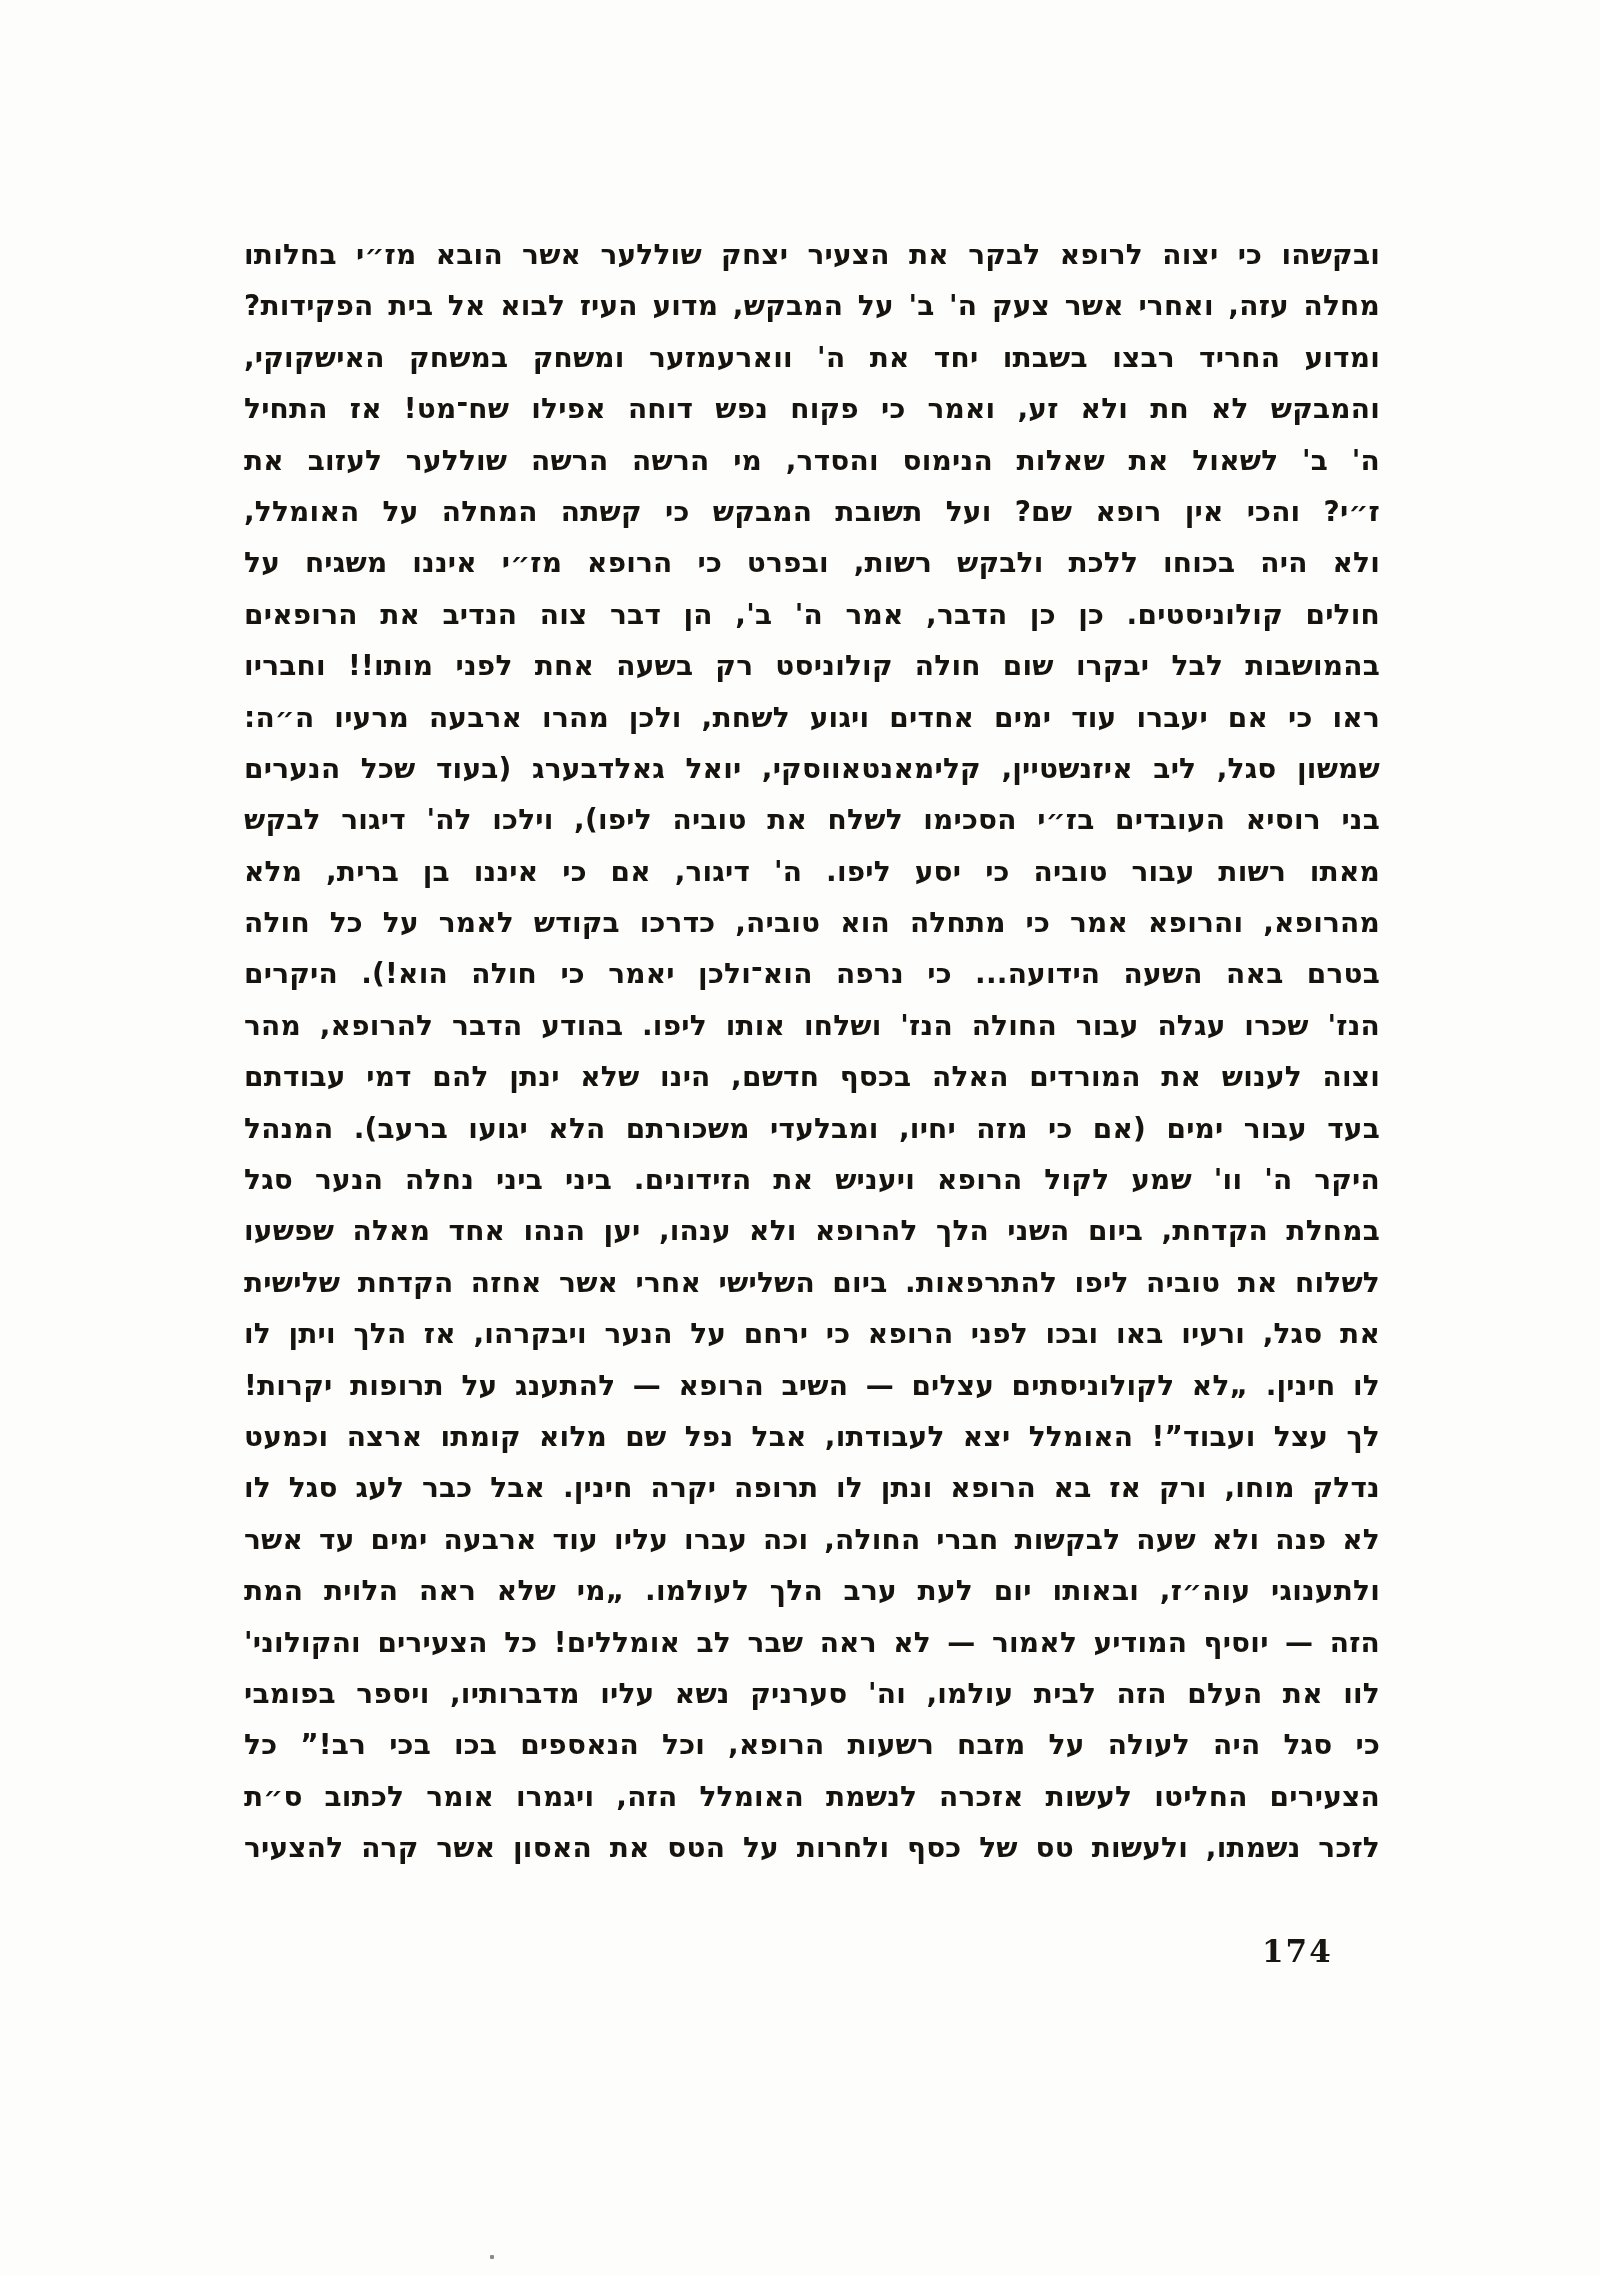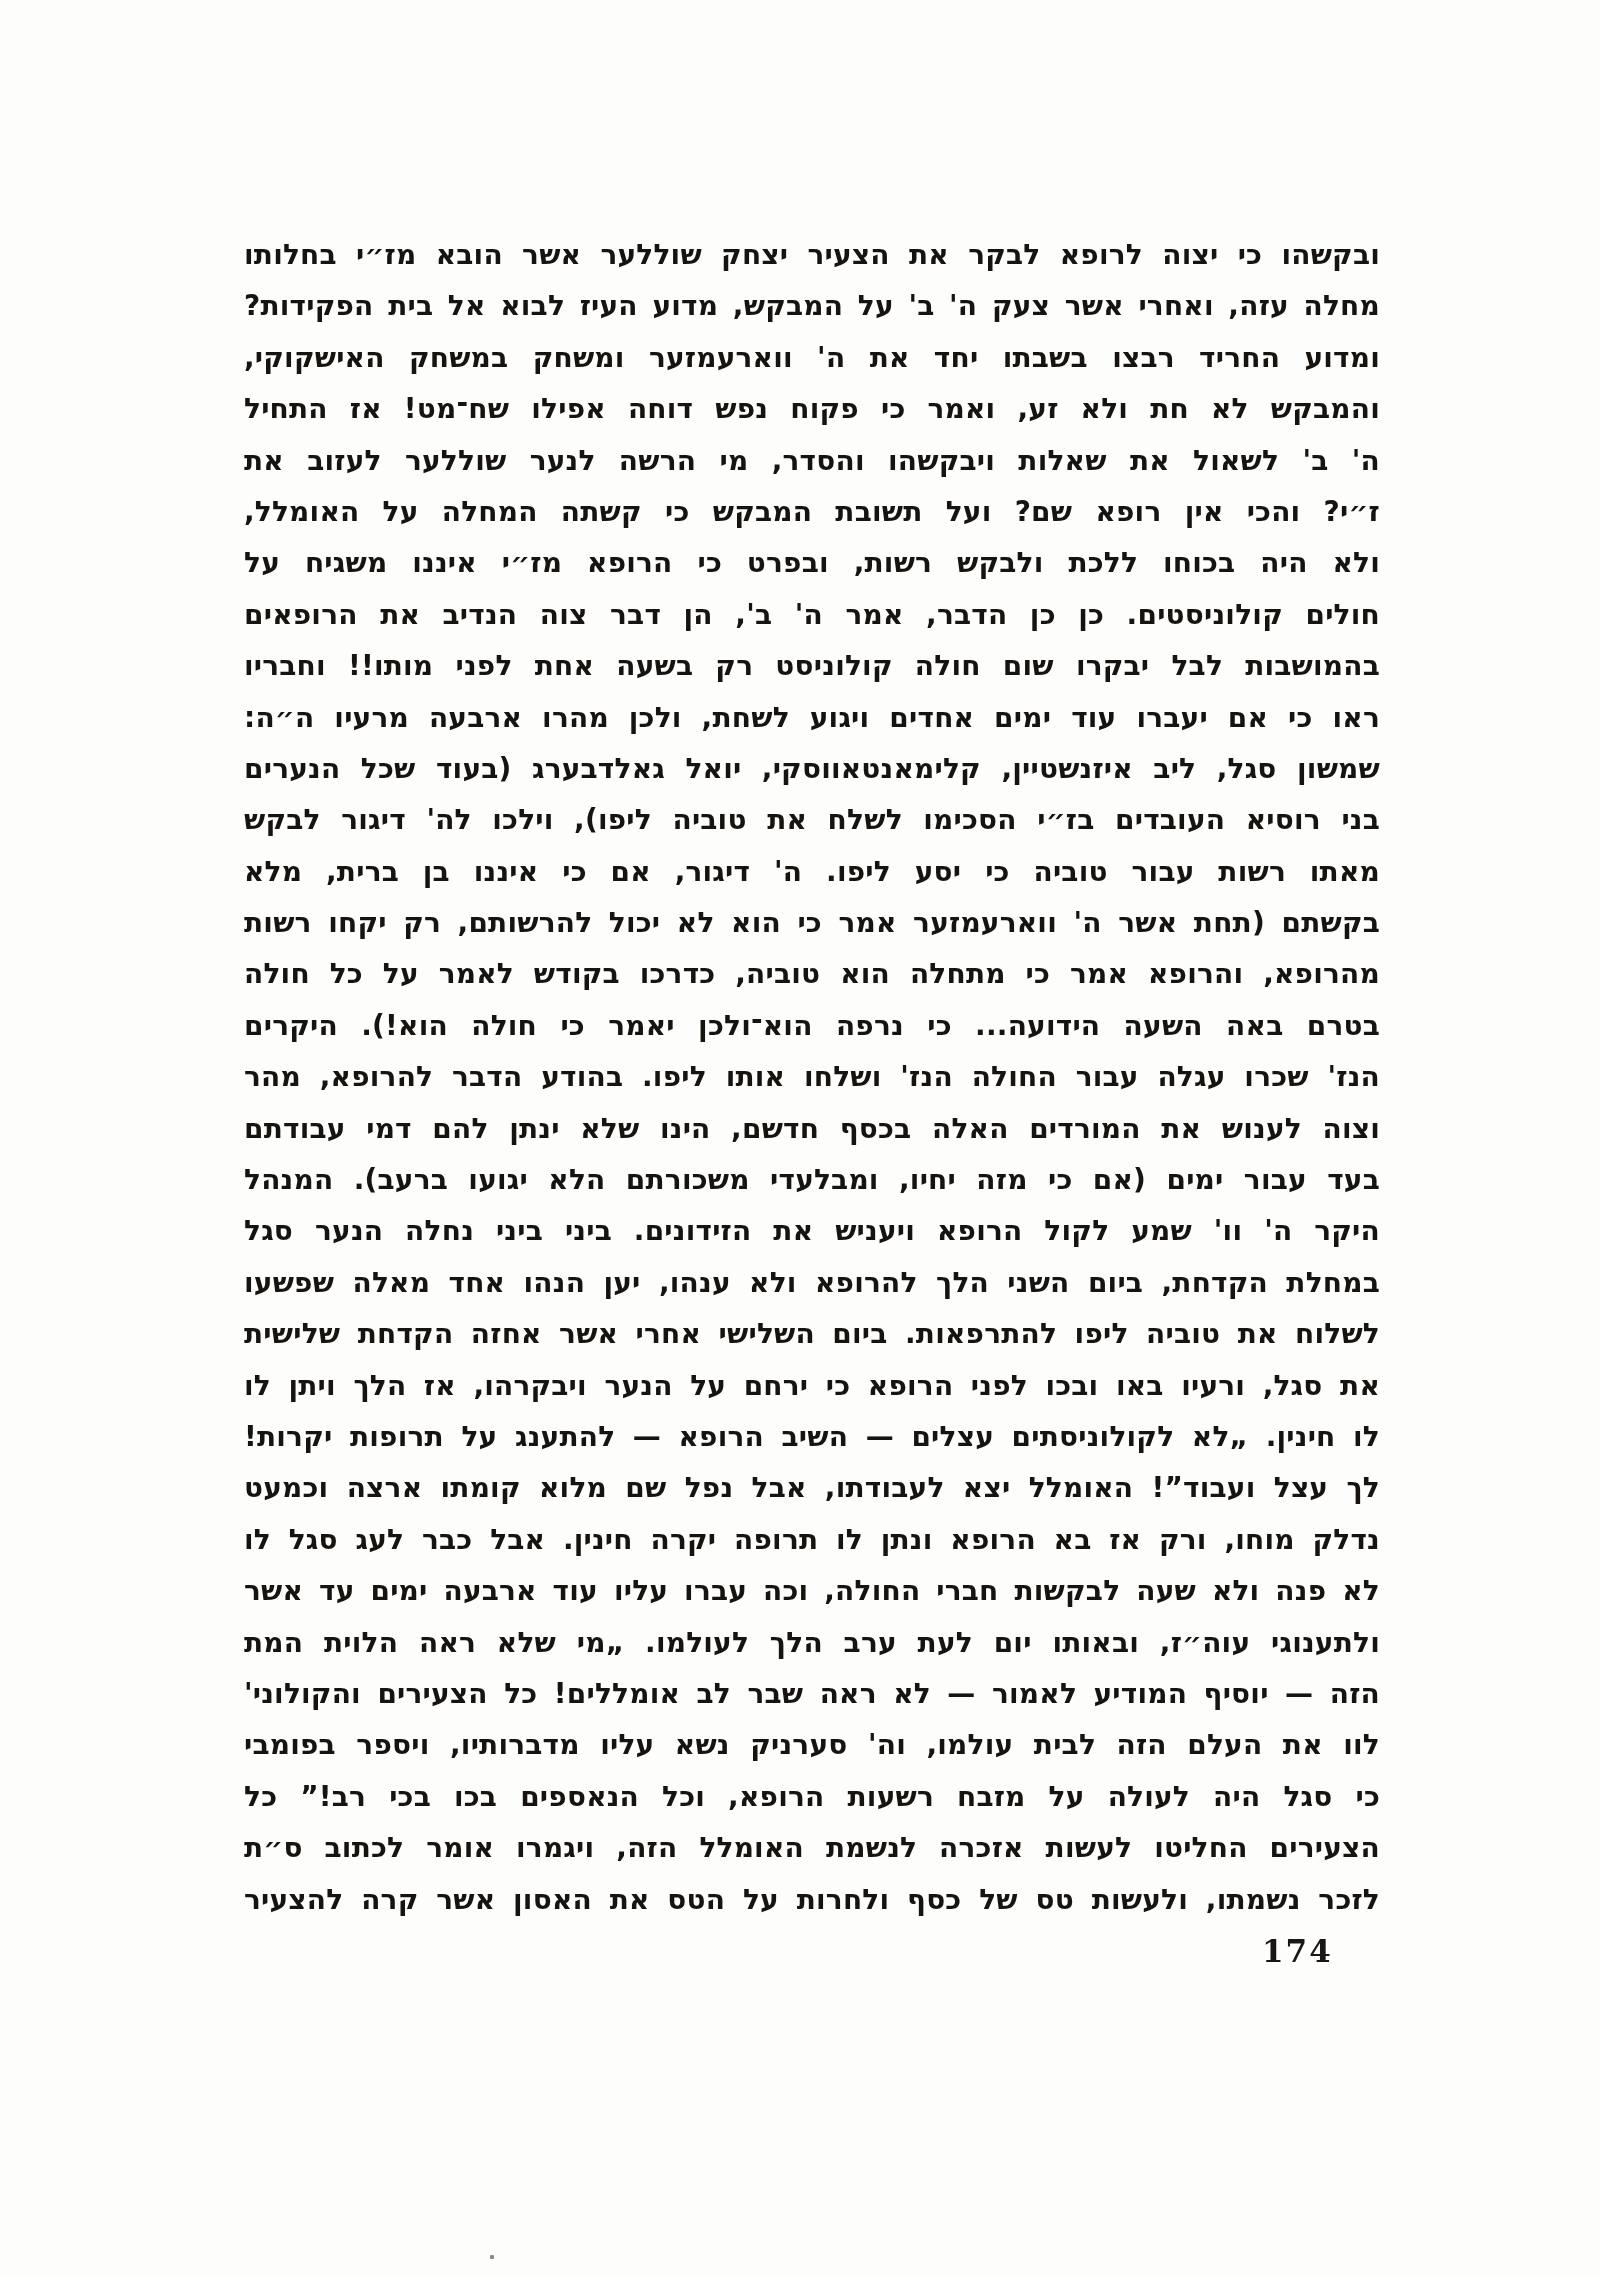--- a/index.html
+++ b/index.html
@@ -59,30 +59,29 @@
 </style>
 </head>
 <body>
 
 <div class="page">
   <div class="text-block">
     <div class="line">ובקשהו כי יצוה לרופא לבקר את הצעיר יצחק שוללער אשר הובא מז״י בחלותו</div>
     <div class="line">מחלה עזה, ואחרי אשר צעק ה' ב' על המבקש, מדוע העיז לבוא אל בית הפקידות?</div>
     <div class="line">ומדוע החריד רבצו בשבתו יחד את ה' ווארעמזער ומשחק במשחק האישקוקי,</div>
     <div class="line">והמבקש לא חת ולא זע, ואמר כי פקוח נפש דוחה אפילו שח־מט! אז התחיל</div>
-    <div class="line">ה' ב' לשאול את שאלות ויבקשהו והסדר, מי הרשה לנער שוללער לעזוב את</div>
+    <div class="line">ה' ב' לשאול את שאלות הנימוס והסדר, מי הרשה הרשה שוללער לעזוב את</div>
     <div class="line">ז״י? והכי אין רופא שם? ועל תשובת המבקש כי קשתה המחלה על האומלל,</div>
     <div class="line">ולא היה בכוחו ללכת ולבקש רשות, ובפרט כי הרופא מז״י איננו משגיח על</div>
     <div class="line">חולים קולוניסטים. כן כן הדבר, אמר ה' ב', הן דבר צוה הנדיב את הרופאים</div>
     <div class="line">בהמושבות לבל יבקרו שום חולה קולוניסט רק בשעה אחת לפני מותו!! וחבריו</div>
     <div class="line">ראו כי אם יעברו עוד ימים אחדים ויגוע לשחת, ולכן מהרו ארבעה מרעיו ה״ה:</div>
     <div class="line">שמשון סגל, ליב איזנשטיין, קלימאנטאווסקי, יואל גאלדבערג (בעוד שכל הנערים</div>
     <div class="line">בני רוסיא העובדים בז״י הסכימו לשלח את טוביה ליפו), וילכו לה' דיגור לבקש</div>
     <div class="line">מאתו רשות עבור טוביה כי יסע ליפו. ה' דיגור, אם כי איננו בן ברית, מלא</div>
-    <div class="line">בקשתם (תחת אשר ה' ווארעמזער אמר כי הוא לא יכול להרשותם, רק יקחו רשות</div>
     <div class="line">מהרופא, והרופא אמר כי מתחלה הוא טוביה, כדרכו בקודש לאמר על כל חולה</div>
     <div class="line">בטרם באה השעה הידועה... כי נרפה הוא־ולכן יאמר כי חולה הוא!). היקרים</div>
     <div class="line">הנז' שכרו עגלה עבור החולה הנז' ושלחו אותו ליפו. בהודע הדבר להרופא, מהר</div>
     <div class="line">וצוה לענוש את המורדים האלה בכסף חדשם, הינו שלא ינתן להם דמי עבודתם</div>
     <div class="line">בעד עבור ימים (אם כי מזה יחיו, ומבלעדי משכורתם הלא יגועו ברעב). המנהל</div>
     <div class="line">היקר ה' וו' שמע לקול הרופא ויעניש את הזידונים. ביני ביני נחלה הנער סגל</div>
     <div class="line">במחלת הקדחת, ביום השני הלך להרופא ולא ענהו, יען הנהו אחד מאלה שפשעו</div>
     <div class="line">לשלוח את טוביה ליפו להתרפאות. ביום השלישי אחרי אשר אחזה הקדחת שלישית</div>
     <div class="line">את סגל, ורעיו באו ובכו לפני הרופא כי ירחם על הנער ויבקרהו, אז הלך ויתן לו</div>
     <div class="line">לו חינין. „לא לקולוניסתים עצלים — השיב הרופא — להתענג על תרופות יקרות!</div>

